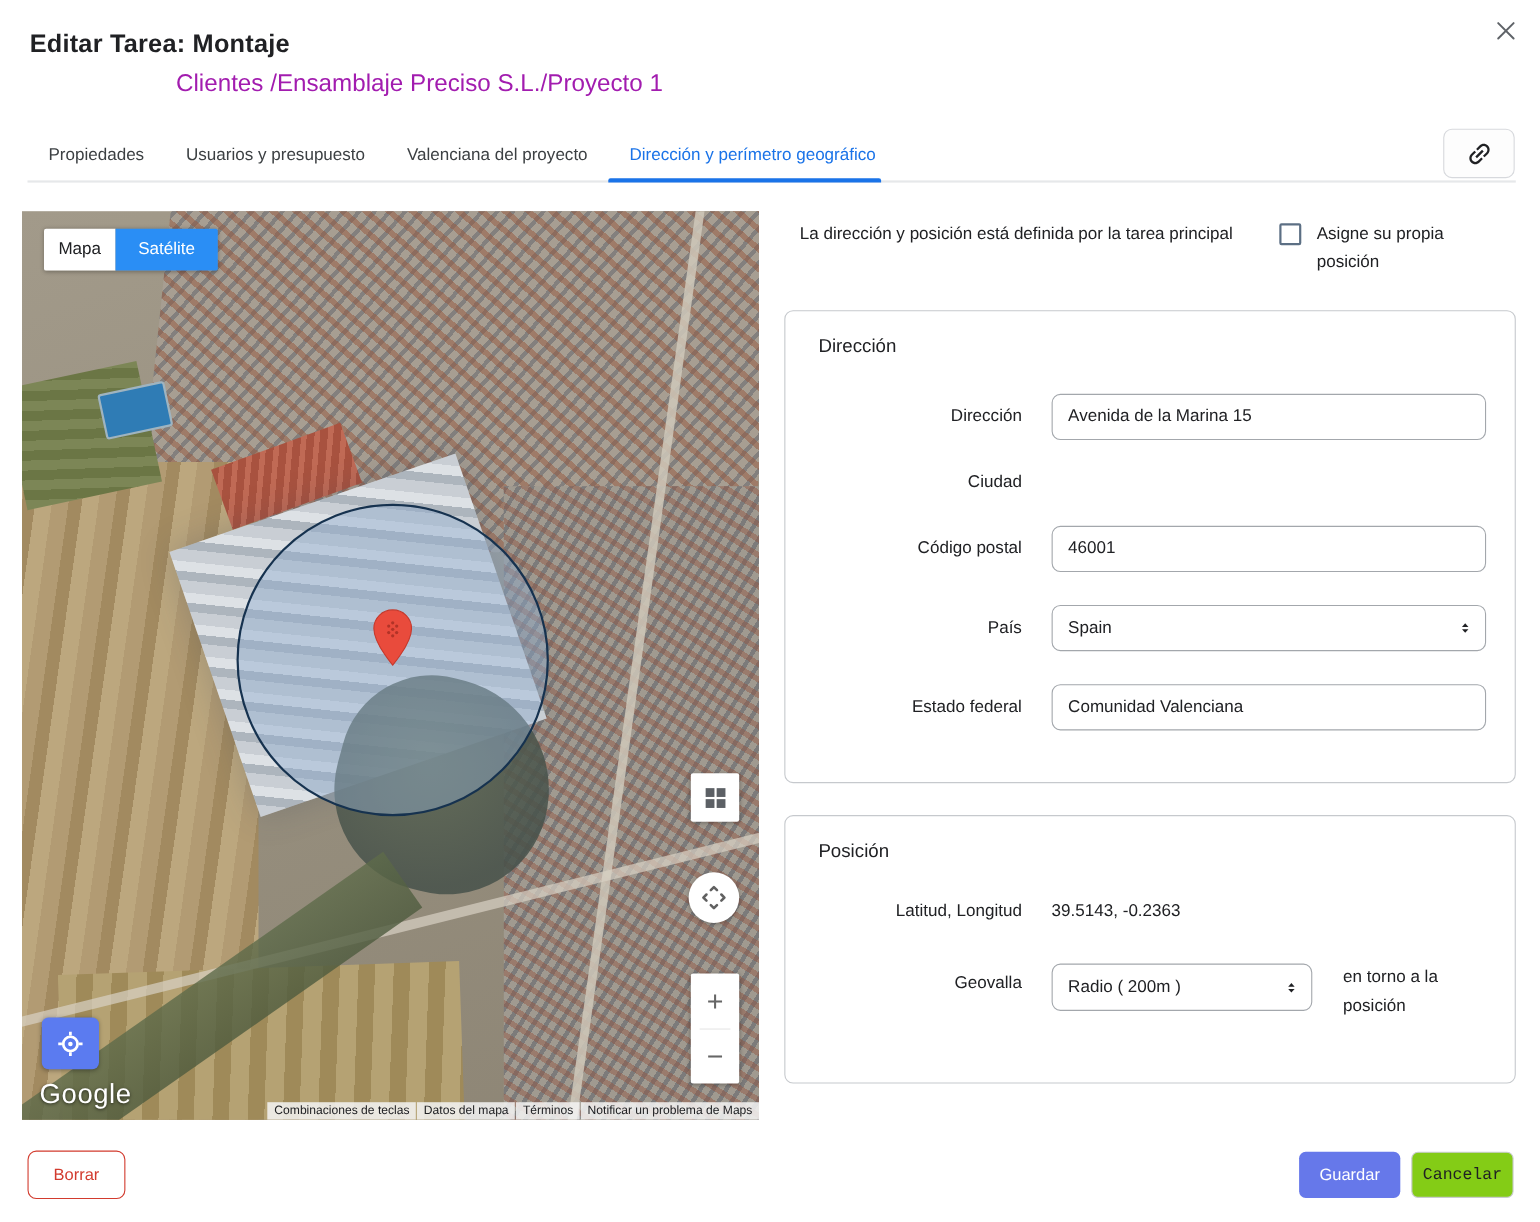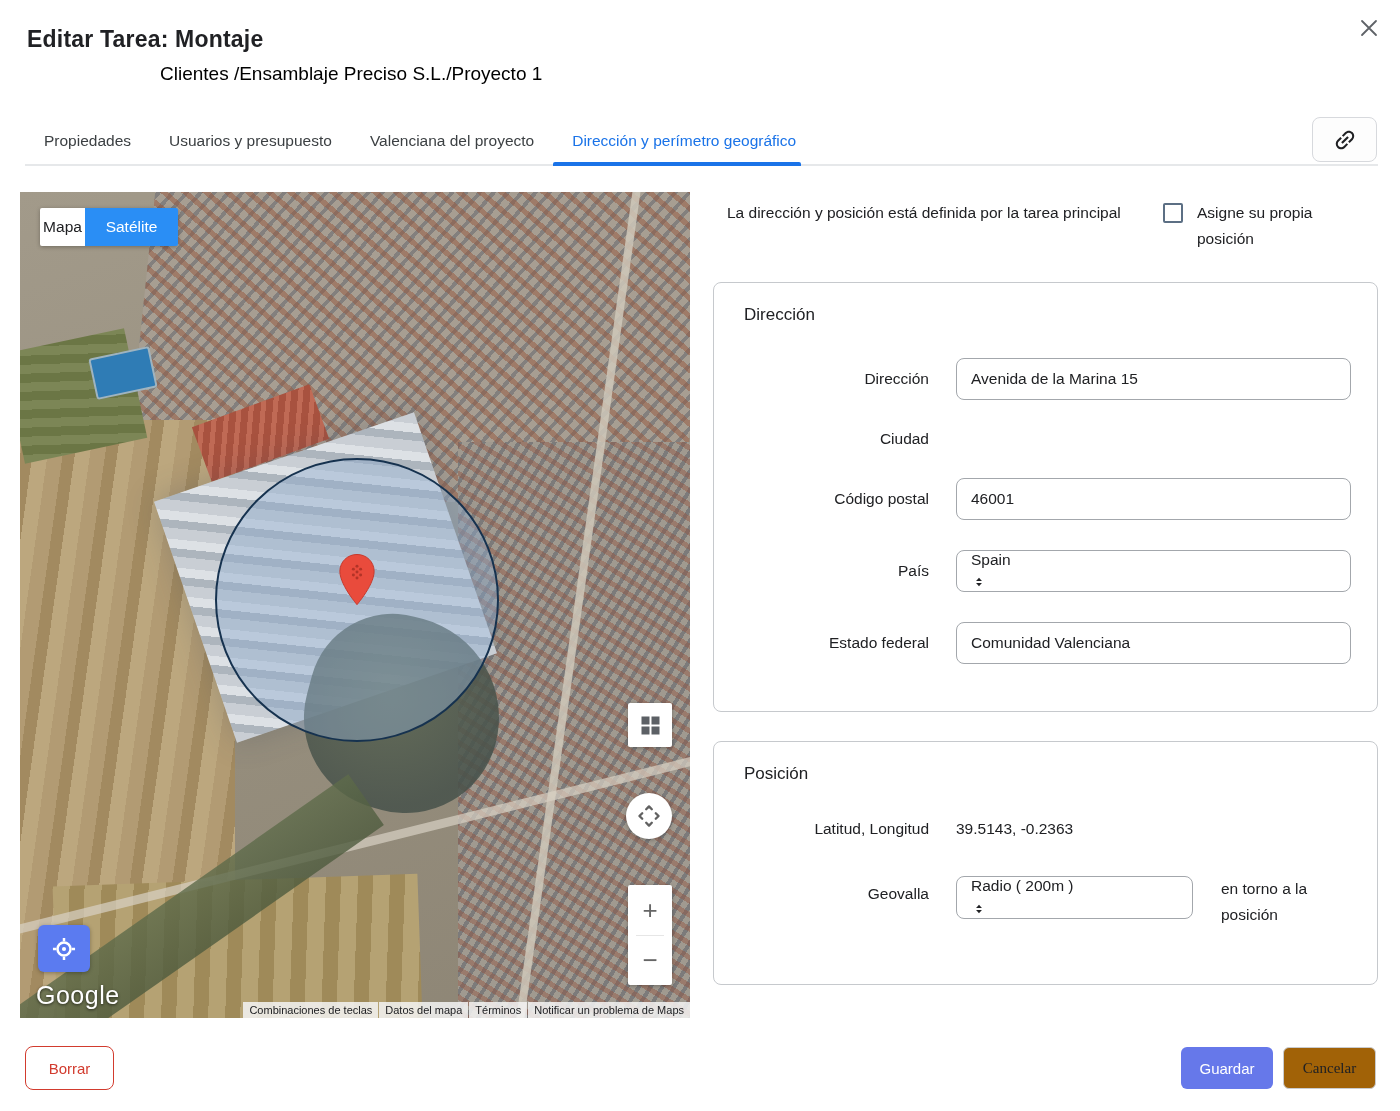--- a/index.html
+++ b/index.html
@@ -9,21 +9,21 @@
     position: relative; width: 1400px; height: 1111px;
     background: #ffffff; overflow: hidden;
   }
 
   
   .close-btn {
     position: absolute; top: 12px; right: 14px; width: 34px; height: 34px;
     background: transparent; border: none; cursor: pointer; padding: 4px;
   }
   .dlg-title { position: absolute; left: 27px; top: 26px; font-size: 23px; font-weight: 600; color: #202124; letter-spacing: .2px; }
-  .breadcrumb { position: absolute; left: 160px; top: 63px; font-size: 19px; color: #000000; }
+  .breadcrumb { position: absolute; left: 160px; top: 63px; font-size: 22px; color: #a21caf; }
 
   
   .tabbar {
     position: absolute; left: 25px; right: 22px; top: 118px; height: 48px;
     display: flex; align-items: stretch; border-bottom: 2px solid #e6e8ea;
   }
   .tab {
     position: relative; padding: 14px 19px 12px; font-size: 15.5px; color: #3c4043;
     cursor: pointer; white-space: nowrap;
   }
@@ -75,21 +75,21 @@
   .geofence {
     position: absolute; left: 195px; top: 266px; width: 284px; height: 284px; border-radius: 50%;
     background: rgba(144,173,207,.45); border: 2px solid #16324f; z-index: 2;
   }
   .marker { position: absolute; left: 317px; top: 360px; z-index: 3; }
 
   .maptype { position: absolute; left: 20px; top: 16px; z-index: 5; display: flex;
     box-shadow: 0 1px 4px rgba(0,0,0,.3); border-radius: 2px; }
   .maptype button { height: 38px; border: none; font-size: 15.5px; cursor: pointer;
     font-family: "Liberation Sans", sans-serif; }
-  .btn-mapa { width: 45px; background: #ffffff; color: #202124; border-radius: 2px 0 0 2px; }
+  .btn-mapa { width: 65px; background: #ffffff; color: #202124; border-radius: 2px 0 0 2px; }
   .btn-sat { width: 93px; background: #2a8ef5; color: #ffffff; border-radius: 0 2px 2px 0; }
 
   .ctl { position: absolute; background: #ffffff; box-shadow: 0 1px 4px rgba(0,0,0,.3); z-index: 5;
     display: flex; align-items: center; justify-content: center; border: none; cursor: pointer; }
   .tilt-btn { left: 608px; top: 511px; width: 44px; height: 44px; border-radius: 2px; }
   .pan-btn { left: 606px; top: 601px; width: 46px; height: 46px; border-radius: 50%; }
   .zoomctl { position: absolute; left: 608px; top: 693px; width: 44px; height: 100px; z-index: 5;
     background: #fff; border-radius: 2px; box-shadow: 0 1px 4px rgba(0,0,0,.3);
     display: flex; flex-direction: column; }
   .zoomctl button { flex: 1; border: none; background: transparent; font-size: 26px; color: #666;
@@ -120,39 +120,39 @@
   .rows { margin-top: 33px; }
   .frow { display: flex; align-items: center; margin-bottom: 30px; }
   .flabel { width: 215px; text-align: right; font-size: 15.5px; color: #202124; flex: none; }
   .fctl { margin-left: 27px; width: 395px; height: 42px; }
   input.fld {
     width: 100%; height: 100%; border: 1px solid #a3a7ac; border-radius: 8px; background: #fff;
     font-size: 15.5px; color: #202124; padding: 0 14px; font-family: "Liberation Sans", sans-serif;
   }
   .select-box {
     width: 100%; height: 100%; border: 1px solid #a3a7ac; border-radius: 8px; background: #fff;
-    display: flex; justify-content: space-between; padding: 0 10px 0 14px;
-    font-size: 15.5px; cursor: pointer; flex-direction: column;
+    display: flex; align-items: center; justify-content: space-between; padding: 0 10px 0 14px;
+    font-size: 15.5px; cursor: pointer;
   }
   .row-lat { display: flex; align-items: center; margin-top: 36px; }
   .latlng-val { margin-left: 27px; font-size: 15.5px; color: #202124; }
   .row-geo { display: flex; align-items: flex-start; margin-top: 38px; }
   .geo-select { margin-left: 27px; width: 237px; height: 43px; flex: none; }
   .geo-suffix { margin-left: 28px; width: 125px; font-size: 15.5px; line-height: 26px; }
 
   
   .btn-borrar { position: absolute; left: 25px; top: 1046px; width: 89px; height: 44px;
     background: #fff; border: 1px solid #d23b2e; color: #d23b2e; border-radius: 8px; font-size: 15px; cursor: pointer;
     font-family: "Liberation Sans", sans-serif; }
   .btn-guardar { position: absolute; left: 1181px; top: 1047px; width: 92px; height: 42px;
     background: #6678ea; border: none; color: #fff; border-radius: 6px; font-size: 15px; cursor: pointer;
     font-family: "Liberation Sans", sans-serif; }
   .btn-cancelar { position: absolute; left: 1283px; top: 1047px; width: 93px; height: 42px;
-    background: #a16207; border: 1px solid #c9cbcf; color: #202124; border-radius: 6px; font-size: 15px; cursor: pointer;
-    font-family: Liberation Serif, serif; }
+    background: #84cc16; border: 1px solid #c9cbcf; color: #202124; border-radius: 6px; font-size: 15px; cursor: pointer;
+    font-family: Liberation Mono, monospace; }
 </style>
 </head>
 <body>
 
 <div class="dialog">
 
   <button class="close-btn">
     <svg width="24" height="24" viewBox="0 0 24 24">
       <path d="M5 5l14 14M19 5L5 19" stroke="#5f6368" stroke-width="1.8" stroke-linecap="round" fill="none"></path>
     </svg>

